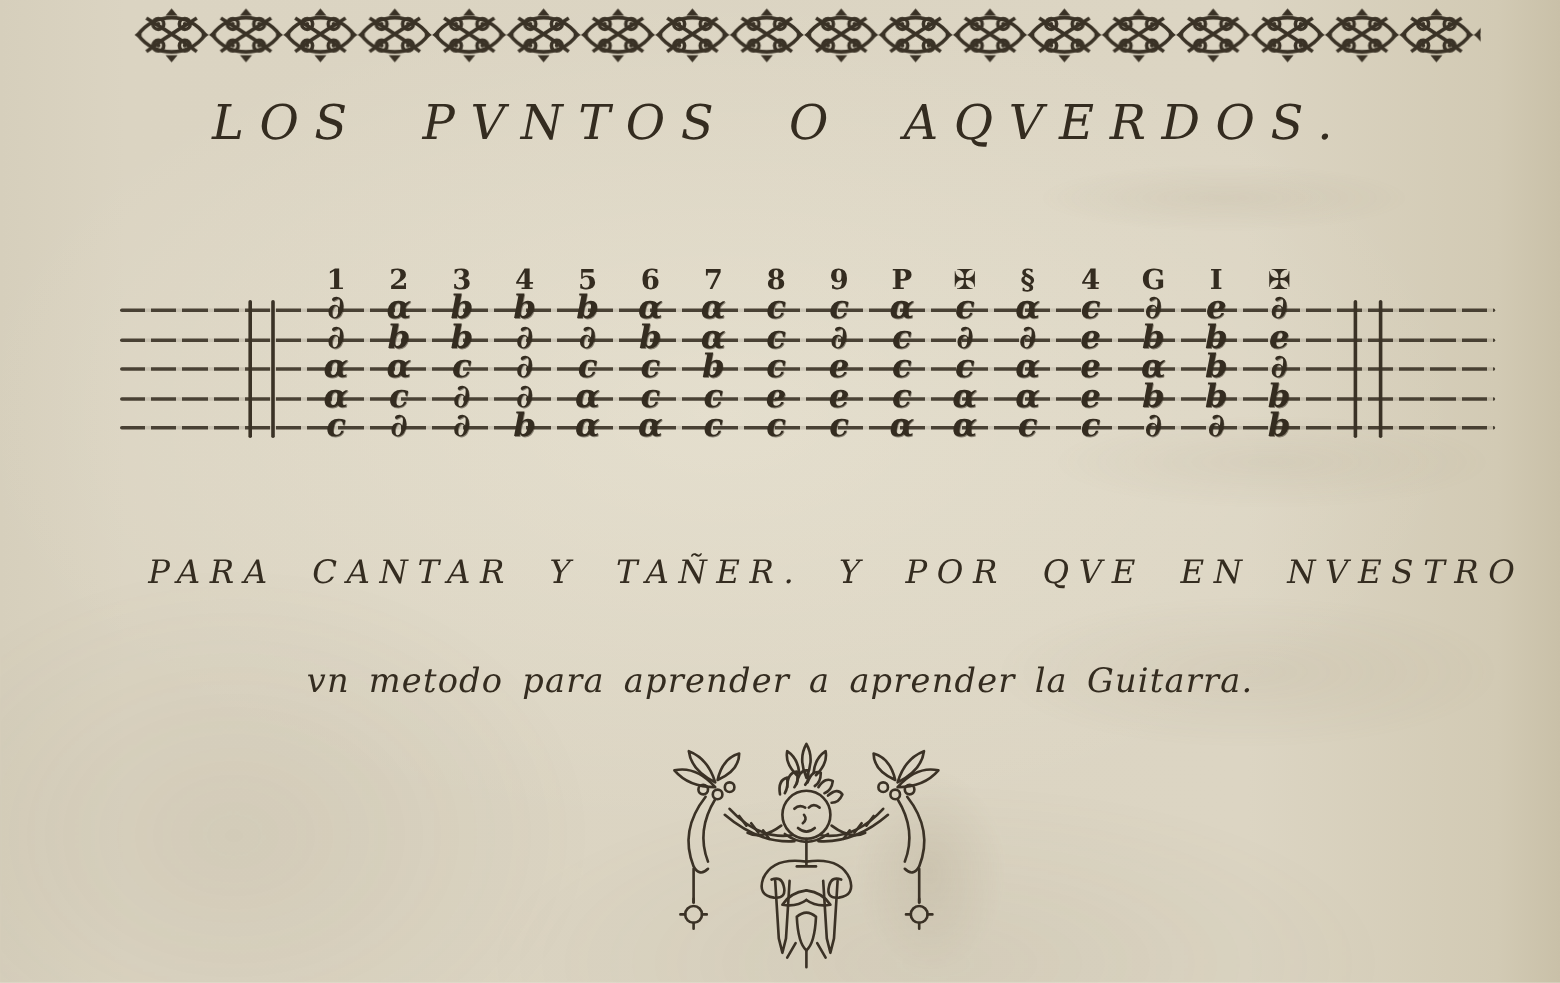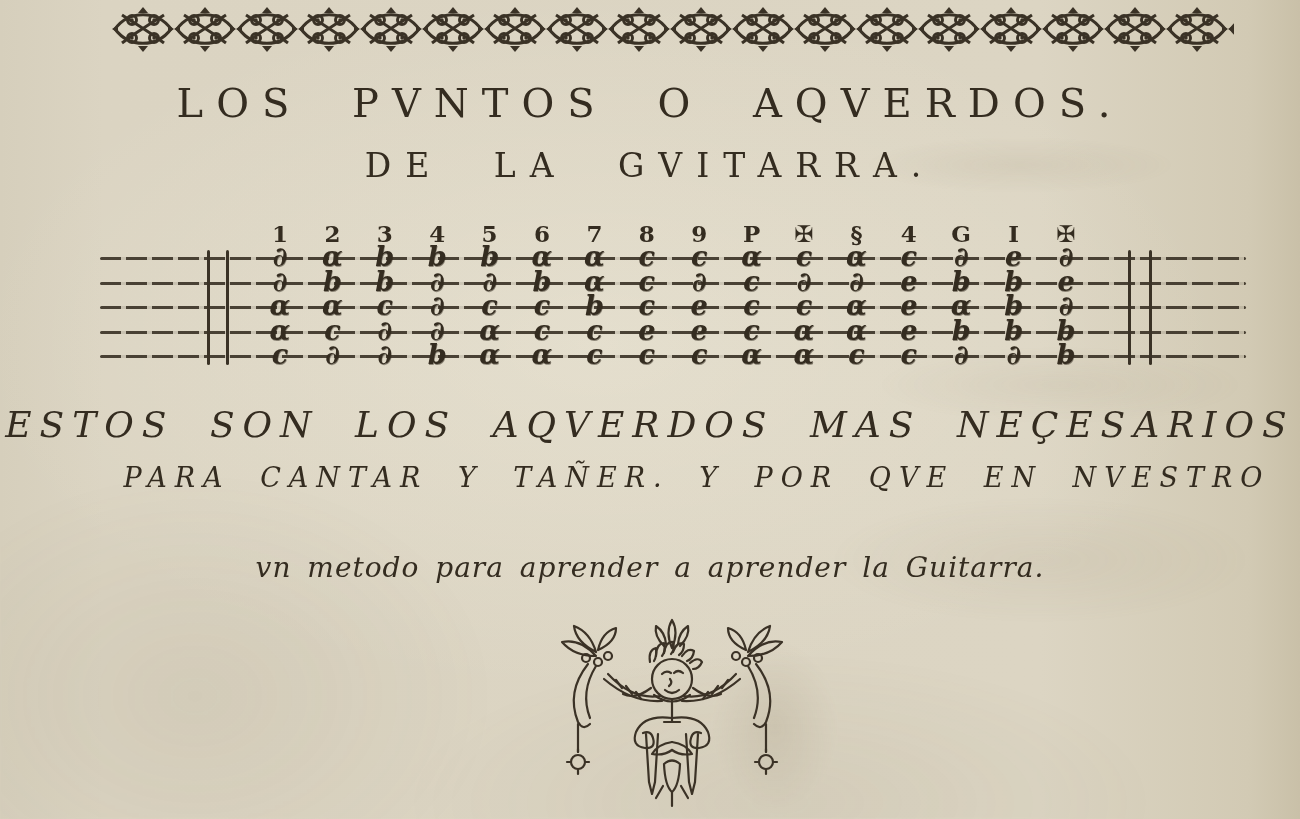--- a/index.html
+++ b/index.html
@@ -22,21 +22,21 @@
       radial-gradient(260px 55px at 1060px 385px, rgba(140,125,95,0.09), rgba(0,0,0,0) 70%),
       radial-gradient(300px 90px at 1040px 560px, rgba(140,125,95,0.09), rgba(0,0,0,0) 70%),
       radial-gradient(90px 120px at 775px 725px, rgba(120,105,75,0.12), rgba(0,0,0,0) 70%),
       radial-gradient(400px 300px at 15% 85%, rgba(120,108,80,0.08), rgba(0,0,0,0) 75%),
       radial-gradient(500px 200px at 60% 98%, rgba(120,108,80,0.08), rgba(0,0,0,0) 75%);
     filter:blur(1px);
   }
 
   .frieze{position:absolute;left:112px;top:6px;}
 
-  .title-line{position:absolute;left:0;width:100%;text-align:center;white-space:nowrap;}
+  .title-line{position:absolute;left:0;width:100%;text-align:center;font-style:italic;white-space:nowrap;}
   .title1{top:80px;font-size:40px;letter-spacing:13px;word-spacing:24px;}
   .title2{top:146px;font-size:33px;letter-spacing:14px;word-spacing:26px;}
 
   .tab-wrap{position:absolute;left:0;top:0;width:100%;height:100%;}
   .tab-colhead{
     position:absolute;transform:translate(-50%,-50%);
     font-size:23px;font-weight:700;
     font-family:"DejaVu Serif","DejaVu Sans","Liberation Serif",serif;
   }
   .staff-line{
@@ -92,21 +92,20 @@
             <path d="M0,23 l6,-4 v8 z"></path>
             <path d="M62,23 l-6,-4 v8 z"></path>
           </g>
         </pattern>
       </defs>
       <rect x="0" y="0" width="1122" height="47" fill="url(#knot)"></rect>
     </svg>
   </div>
 
   <div class="title-line title1">LOS PVNTOS O AQVERDOS.</div>
-  <div class="title-line title2">DE LA GVITARRA.</div>
 
   <div class="tab-wrap" id="tabwrap">
       <span class="tab-colhead" style="left: 280px; top: 233px;">1</span>
       <span class="tab-colhead" style="left: 332.4px; top: 233px;">2</span>
       <span class="tab-colhead" style="left: 384.8px; top: 233px;">3</span>
       <span class="tab-colhead" style="left: 437.2px; top: 233px;">4</span>
       <span class="tab-colhead" style="left: 489.6px; top: 233px;">5</span>
       <span class="tab-colhead" style="left: 542px; top: 233px;">6</span>
       <span class="tab-colhead" style="left: 594.4px; top: 233px;">7</span>
       <span class="tab-colhead" style="left: 646.8px; top: 233px;">8</span>
@@ -202,21 +201,20 @@
       <span class="tab-letter" style="left: 699.2px; top: 356px;">c</span>
       <span class="tab-letter" style="left: 751.6px; top: 356px;">α</span>
       <span class="tab-letter" style="left: 804px; top: 356px;">α</span>
       <span class="tab-letter" style="left: 856.4px; top: 356px;">c</span>
       <span class="tab-letter" style="left: 908.8px; top: 356px;">c</span>
       <span class="tab-letter" style="left: 961.2px; top: 356px;">∂</span>
       <span class="tab-letter" style="left: 1013.6px; top: 356px;">∂</span>
       <span class="tab-letter" style="left: 1066px; top: 356px;">b</span>
     </div>
 
-  <div class="caps-line caps1">ESTOS SON LOS AQVERDOS MAS NEÇESARIOS</div>
   <div class="caps-line caps2">PARA CANTAR Y TAÑER. Y POR QVE EN NVESTRO</div>
   <div class="ital-line ital2">vn metodo para aprender a aprender la Guitarra.</div>
 
   <div class="bottom-ornament">
     <svg width="260" height="195" viewBox="0 0 260 195">
       <g class="engrave">
 
         <path d="M130,32 q-7,-16 0,-28 q7,12 0,28"></path>
         <path d="M122,30 q-10,-10 -8,-20 q9,6 10,18"></path>
         <path d="M138,30 q10,-10 8,-20 q-9,6 -10,18"></path>

